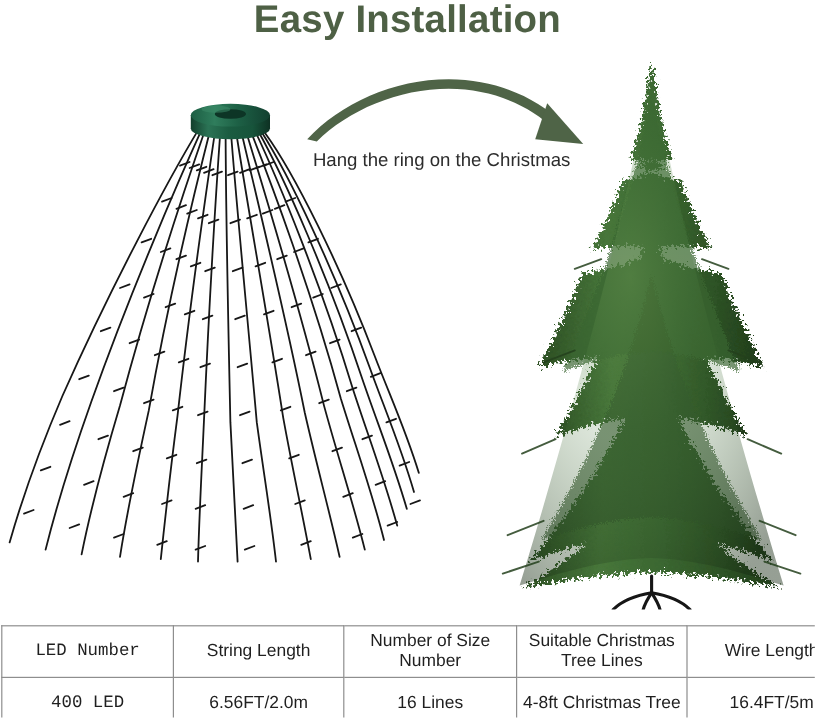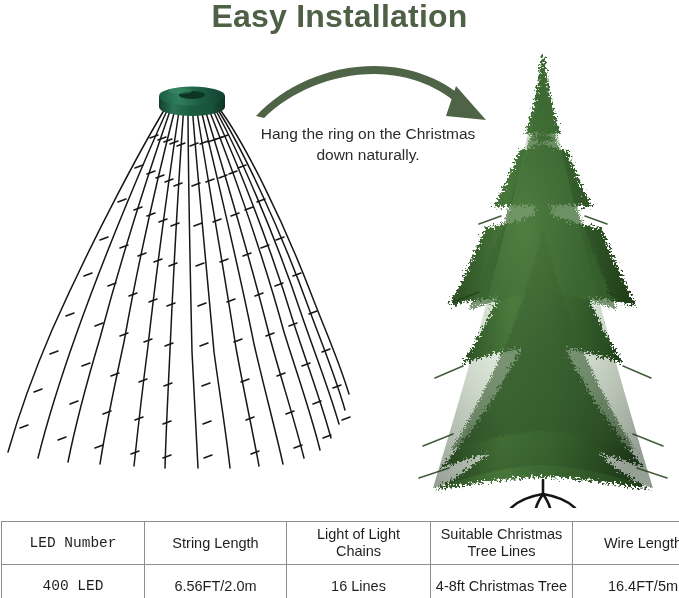--- a/index.html
+++ b/index.html
@@ -234,21 +234,20 @@
 <div class="arrow">
   <svg width="250" height="75" viewBox="0 0 250 75" xmlns="http://www.w3.org/2000/svg">
     <path d="M6,58 C34,28 78,8 124,8 C164,8 198,24 218,44
              L212,50 C192,30 160,16 124,16 C82,16 40,34 14,60 Z" fill="#4f6447"></path>
     <path d="M206,28 L236,62 L196,58 Z" fill="#4f6447"></path>
   </svg>
 </div>
 
 <div class="caption">
   <div>Hang the ring on the Christmas</div>
-  <div>down naturally.</div>
 </div>
 
 <div class="tree">
   <svg width="274" height="460" viewBox="0 0 274 460" xmlns="http://www.w3.org/2000/svg">
     <defs>
       <linearGradient id="folg" x1="0" y1="0" x2="1" y2="0">
         <stop offset="0%" stop-color="#2b4d22"></stop>
         <stop offset="30%" stop-color="#47763a"></stop>
         <stop offset="55%" stop-color="#3a6630"></stop>
         <stop offset="80%" stop-color="#2c5024"></stop>
@@ -340,22 +339,22 @@
 <table class="spec-table">
   <tbody>
     <tr class="head">
       <td class="c0">
         <span>LED Number</span>
       </td>
       <td class="c1">
         <span>String Length</span>
       </td>
       <td class="c2">
-        <span>Light of Light</span><br>
-        <span>Chains</span>
+        <span>Number of Size</span><br>
+        <span>Number</span>
       </td>
       <td class="c3">
         <span>Suitable Christmas</span><br>
         <span>Tree Lines</span>
       </td>
       <td class="c4">
         <span>Wire Length</span>
       </td>
     </tr>
     <tr class="body">

